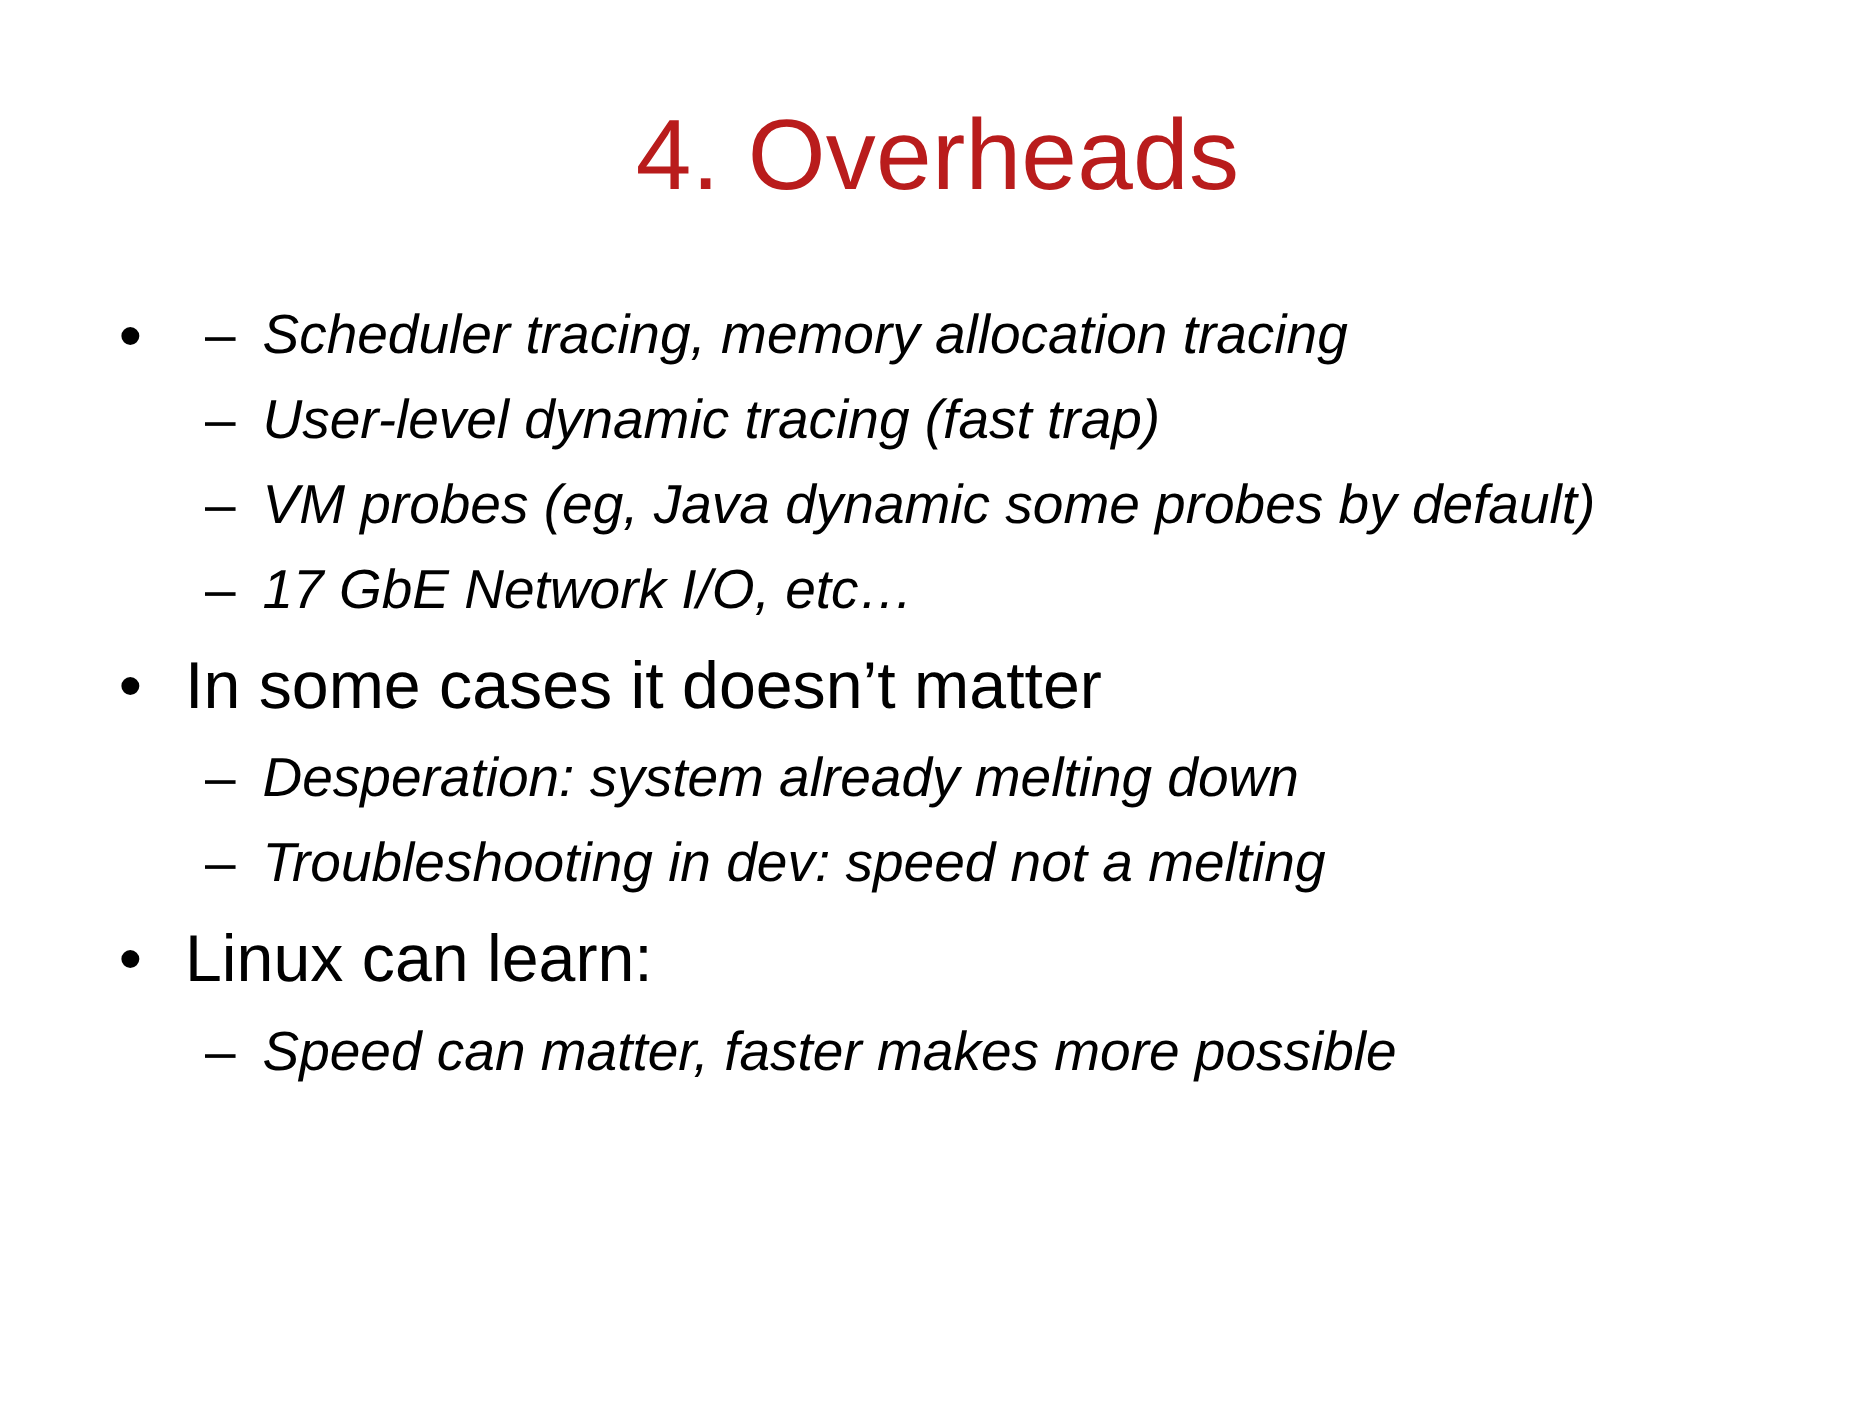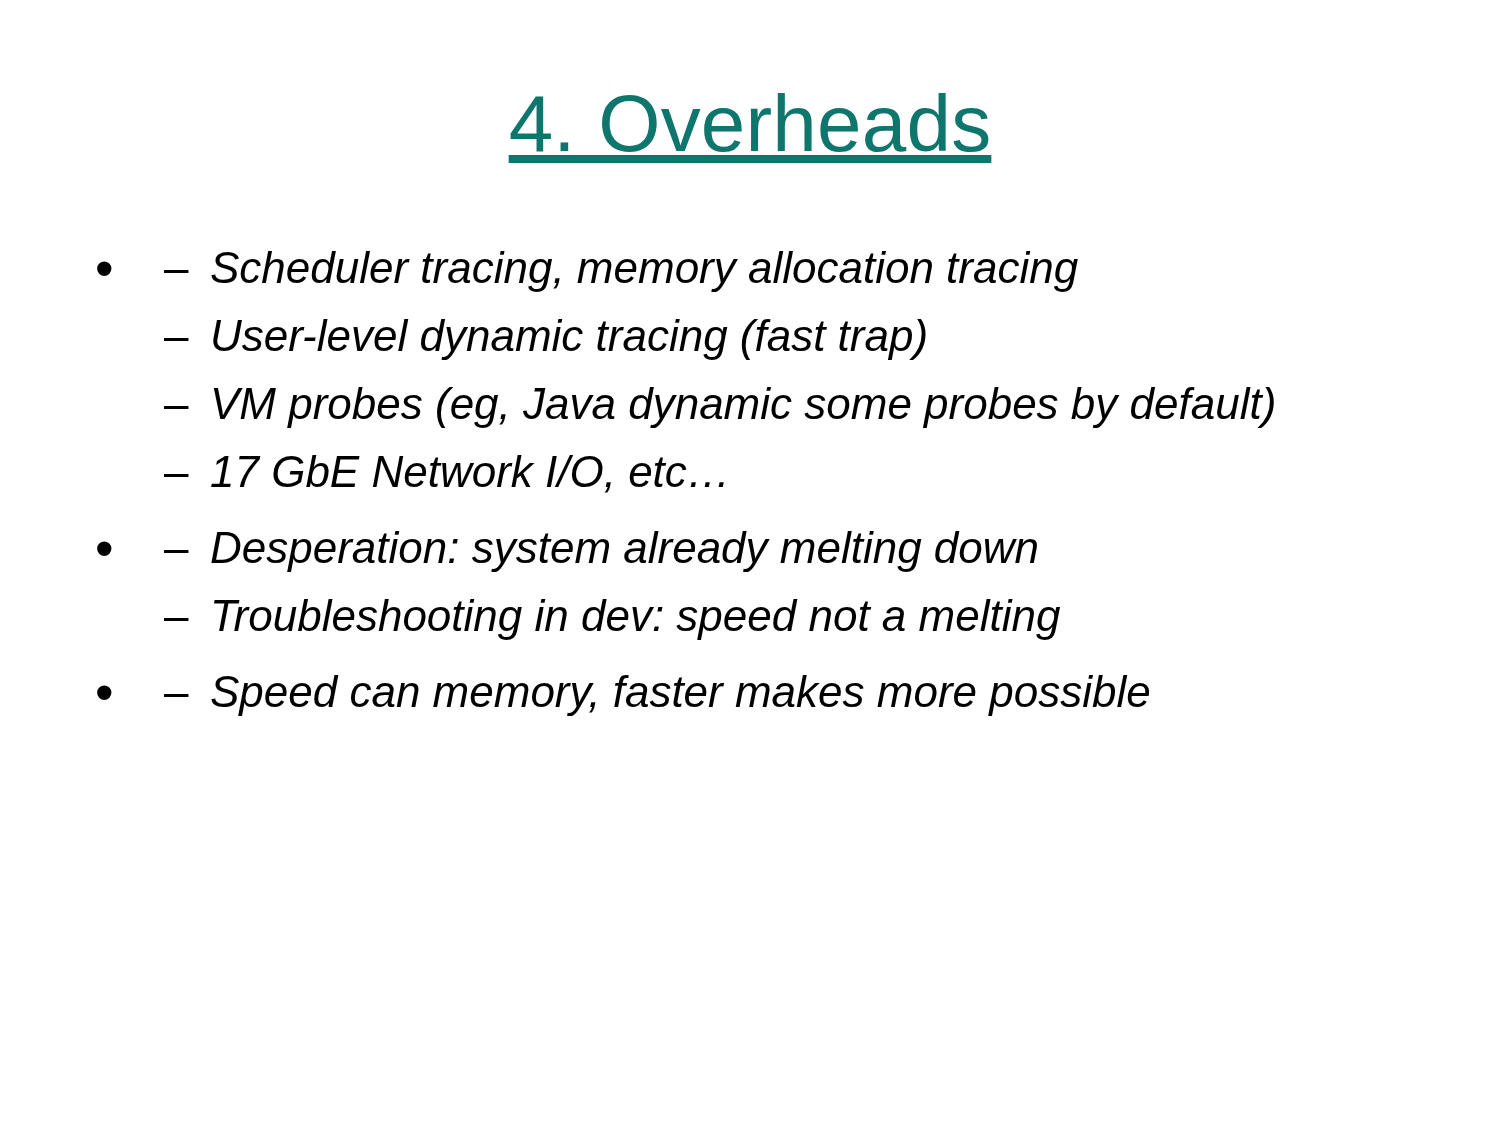--- a/index.html
+++ b/index.html
@@ -29,23 +29,22 @@
   .slide-title {
     position: absolute;
     left: 0;
     top: 78px;
     width: 1500px;
     text-align: center;
     font-size: 80px;
     line-height: 92px;
     font-weight: 400;
     letter-spacing: 0.2px;
-    color: #0f766e;
+    color: #b91c1c;
     white-space: nowrap;
-    text-decoration: underline;
   }
 
   
   .body-block {
     position: absolute;
     left: 0;
     top: 228px;
     width: 1440px;
   }
 
@@ -144,41 +143,43 @@
             <li class="bullet2">
               <span class="marker2">–</span>
               <span class="text2">17 GbE Network I/O, etc…</span>
             </li>
           </ul>
         </div>
       </li>
 
       <li class="bullet1">
         <span class="marker1">•</span>
+        <span class="text1">In some cases it doesn’t matter</span>
         <div class="sub-wrap">
           <ul class="level2">
             <li class="bullet2">
               <span class="marker2">–</span>
               <span class="text2">Desperation: system already melting down</span>
             </li>
             <li class="bullet2">
               <span class="marker2">–</span>
               <span class="text2">Troubleshooting in dev: speed not a melting</span>
             </li>
           </ul>
         </div>
       </li>
 
       <li class="bullet1">
         <span class="marker1">•</span>
+        <span class="text1">Linux can learn:</span>
         <div class="sub-wrap">
           <ul class="level2">
             <li class="bullet2">
               <span class="marker2">–</span>
-              <span class="text2">Speed can memory, faster makes more possible</span>
+              <span class="text2">Speed can matter, faster makes more possible</span>
             </li>
           </ul>
         </div>
       </li>
 
     </ul>
   </div>
 
 </div>
 

